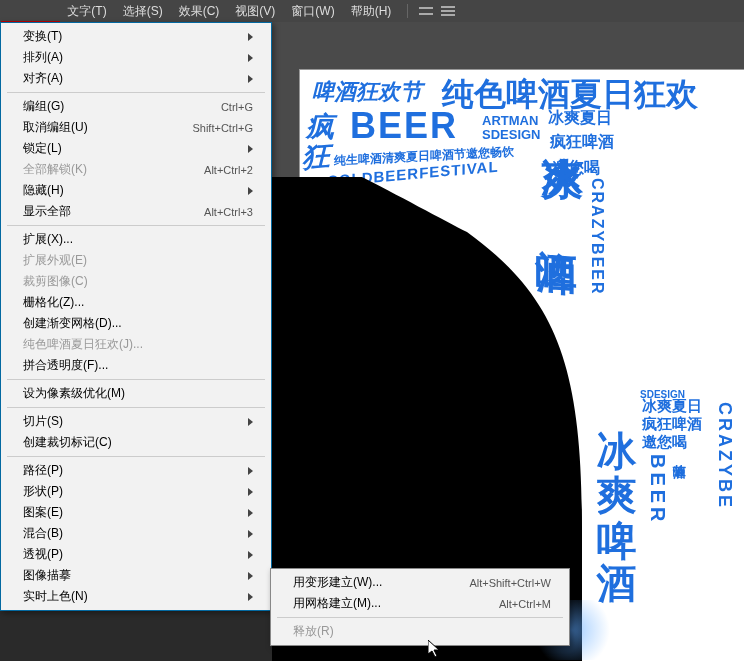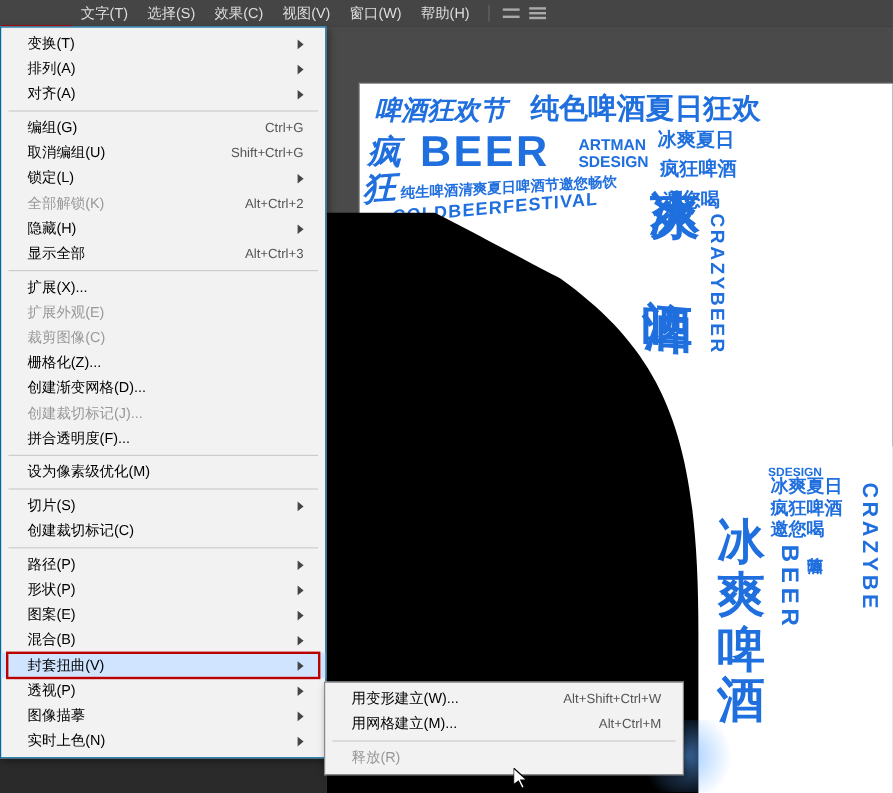--- a/index.html
+++ b/index.html
@@ -177,21 +177,21 @@
         <span></span>
         <span></span>
       </div>
   </div>
 </div>
 
 <div class="canvas-area">
   <div class="artboard-shadow"></div>
 
   <div class="blue-typog" style="left:40px; top:58px; font-size:22px; font-style:italic;">啤酒狂欢节</div>
-  <div class="blue-typog" style="left:170px; top:56px; font-size:24px;">纯色啤酒夏日狂欢</div>
+  <div class="blue-typog" style="left:170px; top:56px; font-size:32px;">纯色啤酒夏日狂欢</div>
   <div class="blue-typog" style="left:34px; top:90px; font-size:28px; font-style:italic;">疯</div>
   <div class="blue-typog" style="left:78px; top:85px; font-size:36px; letter-spacing:2px;">BEER</div>
   <div class="blue-typog" style="left:210px; top:92px; font-size:13px;">ARTMAN</div>
   <div class="blue-typog" style="left:210px; top:106px; font-size:13px;">SDESIGN</div>
   <div class="blue-typog" style="left:276px; top:88px; font-size:16px;">冰爽夏日</div>
   <div class="blue-typog" style="left:30px; top:120px; font-size:28px; font-style:italic;transform:skewY(-4deg)">狂</div>
   <div class="blue-typog" style="left:62px; top:128px; font-size:12px;transform:skewY(-3deg)">纯生啤酒清爽夏日啤酒节邀您畅饮</div>
   <div class="blue-typog" style="left:278px; top:112px; font-size:16px;">疯狂啤酒</div>
   <div class="blue-typog" style="left:55px; top:144px; font-size:15px; letter-spacing:1px;transform:skewY(-5deg)">COLDBEERFESTIVAL</div>
   <div class="blue-typog" style="left:280px; top:138px; font-size:16px;">邀您喝</div>
@@ -268,21 +268,21 @@
   <div class="menu-row disabled">
       <span>裁剪图像(C)</span>
     </div>
   <div class="menu-row">
       <span>栅格化(Z)...</span>
     </div>
   <div class="menu-row">
       <span>创建渐变网格(D)...</span>
     </div>
   <div class="menu-row disabled">
-      <span>创建裁切标记(J)...</span>
+      <span>纯色啤酒夏日狂欢(J)...</span>
     </div>
   <div class="menu-row">
       <span>拼合透明度(F)...</span>
     </div>
   <div class="menu-sep"></div>
   <div class="menu-row">
       <span>设为像素级优化(M)</span>
     </div>
   <div class="menu-sep"></div>
   <div class="menu-row">
@@ -300,24 +300,20 @@
   <div class="menu-row">
       <span>形状(P)</span>
       <span class="arrow"></span>
     </div>
   <div class="menu-row">
       <span>图案(E)</span>
       <span class="arrow"></span>
     </div>
   <div class="menu-row">
       <span>混合(B)</span>
-      <span class="arrow"></span>
-    </div>
-  <div class="menu-row highlight-red hover">
-      <span>封套扭曲(V)</span>
       <span class="arrow"></span>
     </div>
   <div class="menu-row">
       <span>透视(P)</span>
       <span class="arrow"></span>
     </div>
   <div class="menu-row">
       <span>图像描摹</span>
       <span class="arrow"></span>
     </div>

